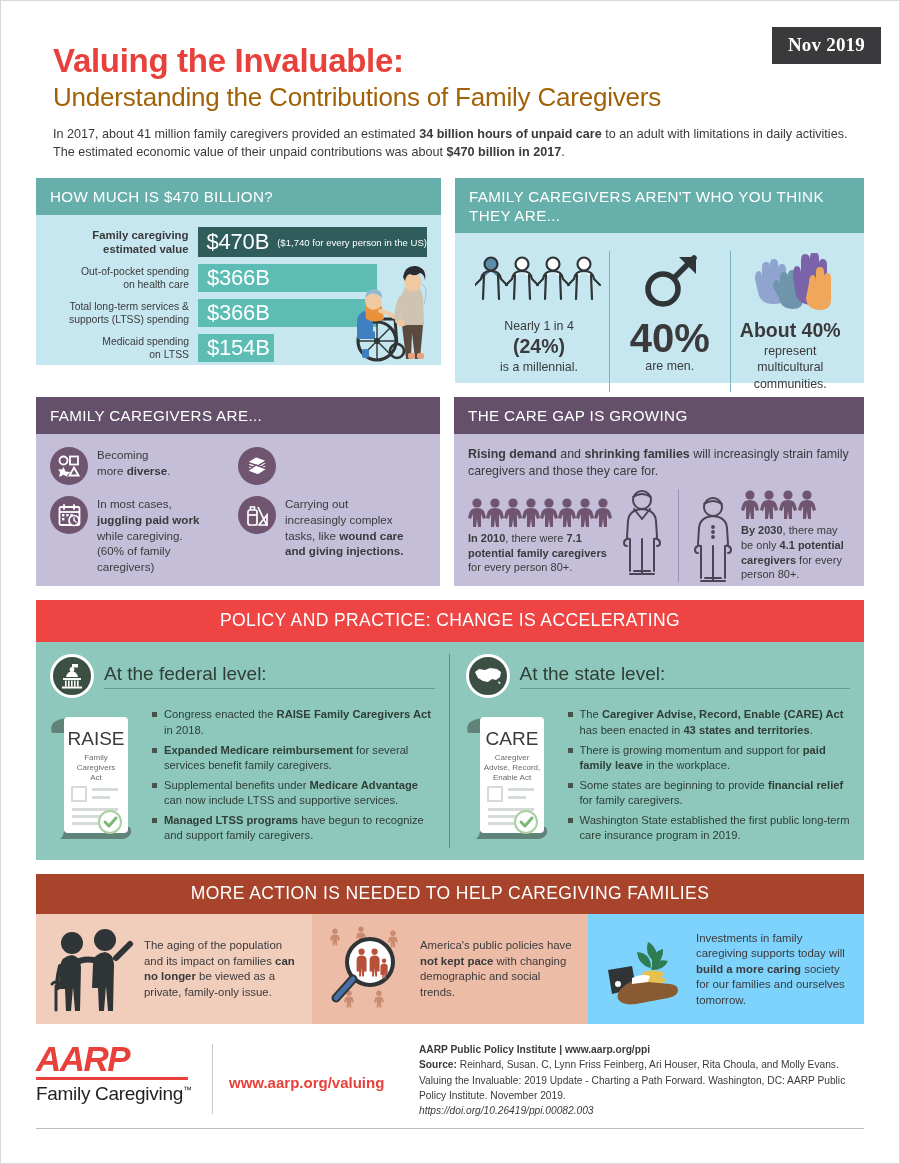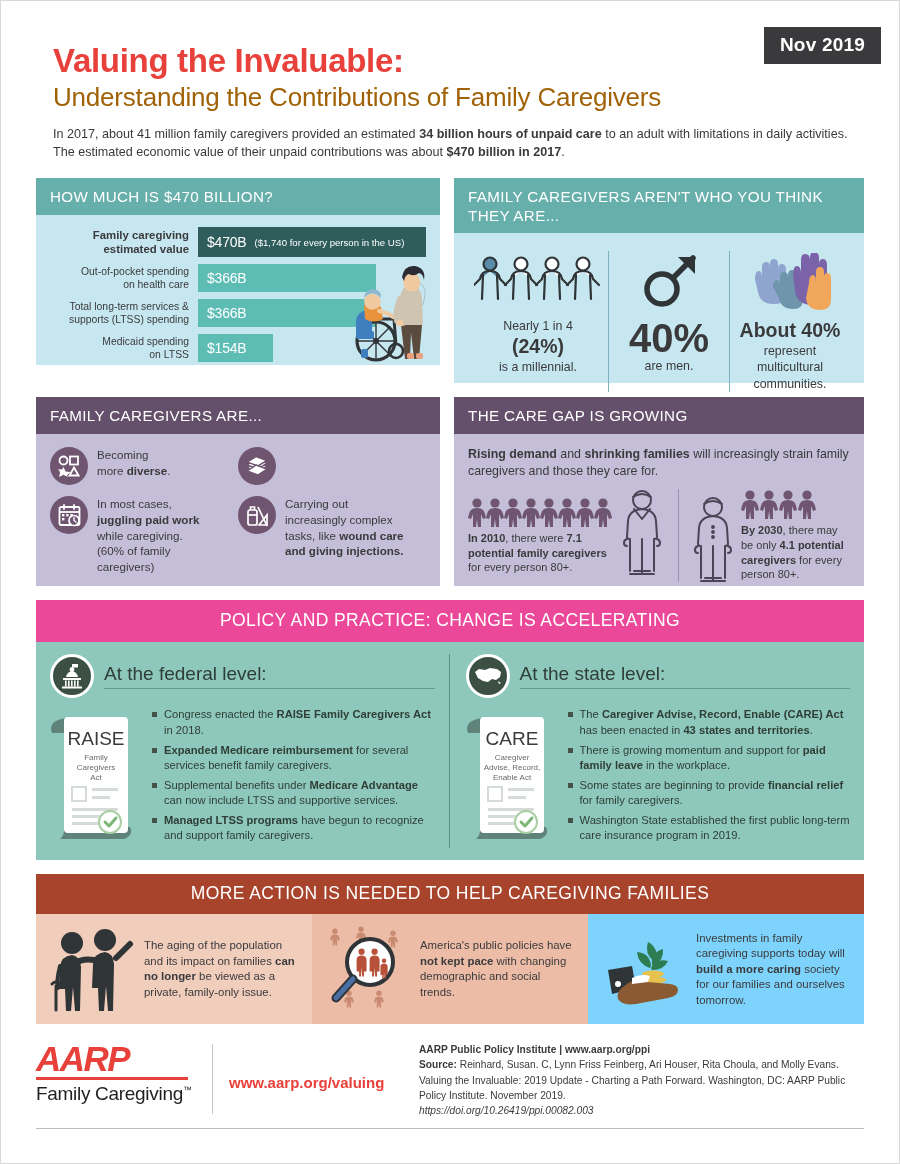--- a/index.html
+++ b/index.html
@@ -12,20 +12,21 @@
   }
   .page { position: relative; width: 900px; height: 1164px; padding: 0; border: 1px solid #d8d8d8; }
 
   
   .date-badge {
     position: absolute; right: 18px; top: 26px;
     background: #3a3a3c; color: #ffffff;
     font-size: 19px; font-weight: bold;
     padding: 7px 16px 8px 16px;
     letter-spacing: .2px;
+    font-family: Liberation Serif, serif;
   }
 
   
   .titlewrap { padding: 42px 0 0 52px; }
   .title-main {
     color: #e8403a; font-size: 33px; font-weight: bold; letter-spacing: -.3px;
     line-height: 1.08;
   }
   .title-sub {
     color: #a16207; font-size: 26px; font-weight: normal; letter-spacing: -.2px;
@@ -57,21 +58,21 @@
   .barlabel {
     width: 148px; text-align: right; padding-right: 9px;
     font-size: 10.4px; line-height: 1.25; color: #3a3a3c;
   }
   .barlabel.strong { font-weight: bold; font-size: 11.4px; }
   .barzone { flex: 1; position: relative; height: 100%; }
   .bar {
     display: flex; align-items: center;
     height: 100%; color: #ffffff; padding-left: 9px; white-space: nowrap;
   }
-  .bar .v { font-size: 14px; letter-spacing: -.2px; }
+  .bar .v { font-size: 22px; letter-spacing: -.2px; }
   .bar .note { font-size: 9.6px; margin-left: 8px; }
   .bar.dark { background: #2e5d5c; }
   .bar.light { background: #5dbdb5; }
   .r1 .bar { height: 30px; }
   .r2 .bar, .r3 .bar, .r4 .bar { height: 28px; }
   .caregiver-art { position: absolute; right: 2px; bottom: 0; width: 108px; height: 112px; }
 
   
   .demo { display: flex; align-items: stretch; padding-top: 6px; }
   .demo-cell { flex: 1; text-align: center; padding: 0 6px; position: relative; }
@@ -98,21 +99,21 @@
   .gap-col { flex: 1; }
   .gap-col.right { border-left: 1.6px solid #9b92b8; padding-left: 10px; }
   .gap-col.left { padding-right: 10px; }
   .gap-inner { display: flex; align-items: flex-end; }
   .gap-txt { font-size: 11px; line-height: 1.34; }
   .gap-txt b { font-weight: bold; }
 
   
   .policy { margin: 0 35px; }
   .policy-hd {
-    background: #ec4899; color: #fff; text-align: center;
+    background: #ef4444; color: #fff; text-align: center;
     font-size: 17.5px; letter-spacing: .4px; padding: 10px 0 11px 0;
   }
   .policy-bd { background: #8ec8bc; display: flex; padding: 12px 14px 12px 14px; }
   .policy-col { flex: 1; position: relative; }
   .policy-col.right { border-left: 1.4px solid #5f8e84; padding-left: 16px; }
   .policy-col.left { padding-right: 14px; }
   .policy-head { display: flex; align-items: center; gap: 10px; }
   .badge-circle {
     width: 44px; height: 44px; min-width: 44px; border-radius: 50%;
     background: #3c4f43; border: 3px solid #ffffff;

